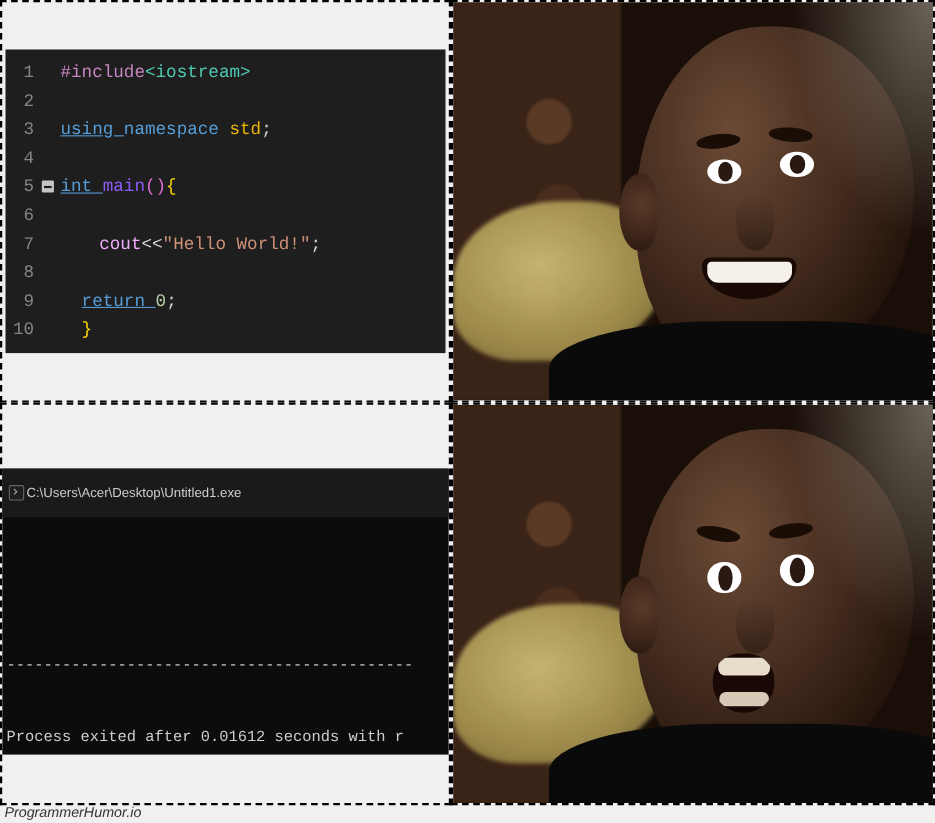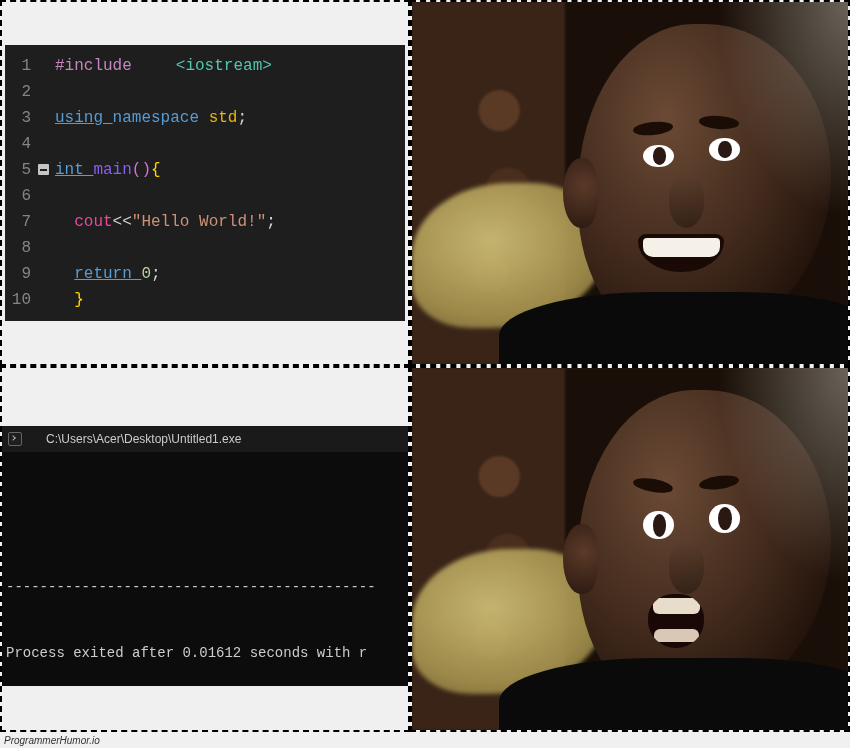--- a/index.html
+++ b/index.html
@@ -61,54 +61,54 @@
       justify-content: center;
     }
     .fold-marker::before {
       content: "";
       width: 7px;
       height: 2px;
       background: #1e1e1e;
     }
     .code-content { padding-left: 14px; color: #d4d4d4; }
     .tk-pre   { color: #c586c0; text-align: center; }  
-    .tk-hdr   { color: #4ec9b0; margin-left: 44px; }  
+    .tk-hdr   { color: #4ec9b0; }  
     .tk-kw    { color: #569cd6; text-decoration: underline; }  
     .tk-kw2   { color: #569cd6; }  
     .tk-id    { color: #eab308; }
     .tk-fn    { color: #8b5cf6; }
     .tk-par   { color: #da70d6; }  
     .tk-brace { color: #ffd700; }  
     .tk-str   { color: #ce9178; }  
     .tk-num   { color: #b5cea8; }
     .tk-semi  { color: #d4d4d4; }
     .tk-op    { color: #d4d4d4; }
-    .tk-cout  { color: #ec4899; }
+    .tk-cout  { color: #f0abfc; margin-left: 16px; }
 
     
     .terminal {
       width: 408px;
       height: 260px;
       background: #0c0c0c;
       color: #cccccc;
       font-size: 14px;
       line-height: 22px;
       position: relative;
       align-self: flex-start;
       margin-top: 58px;
     }
     .titlebar {
       background: #1a1a1a;
-      height: 26px;
+      height: 44px;
       display: flex;
       align-items: center;
       padding: 0 6px;
       font-size: 12px;
       color: #cccccc;
-      gap: 24px;
+      gap: 2px;
       font-family: 'Segoe UI', Tahoma, sans-serif;
     }
     .term-icon {
       width: 14px;
       height: 14px;
       background: #1e1e1e;
       border: 1px solid #666;
       border-radius: 2px;
       flex-shrink: 0;
       position: relative;
@@ -281,21 +281,21 @@
       background: radial-gradient(ellipse at 100% 0%, rgba(255,255,240,0.35), transparent 70%);
       pointer-events: none;
     }
 
     .watermark {
       position: absolute;
       left: 4px;
       bottom: 2px;
       font-family: Arial, sans-serif;
       font-style: italic;
-      font-size: 10px;
+      font-size: 13px;
       color: #333;
     }
   </style>
 </head>
 <body>
 
 <div class="meme-grid">
 
   <div class="panel">
     <div class="code-editor" id="code-editor">

